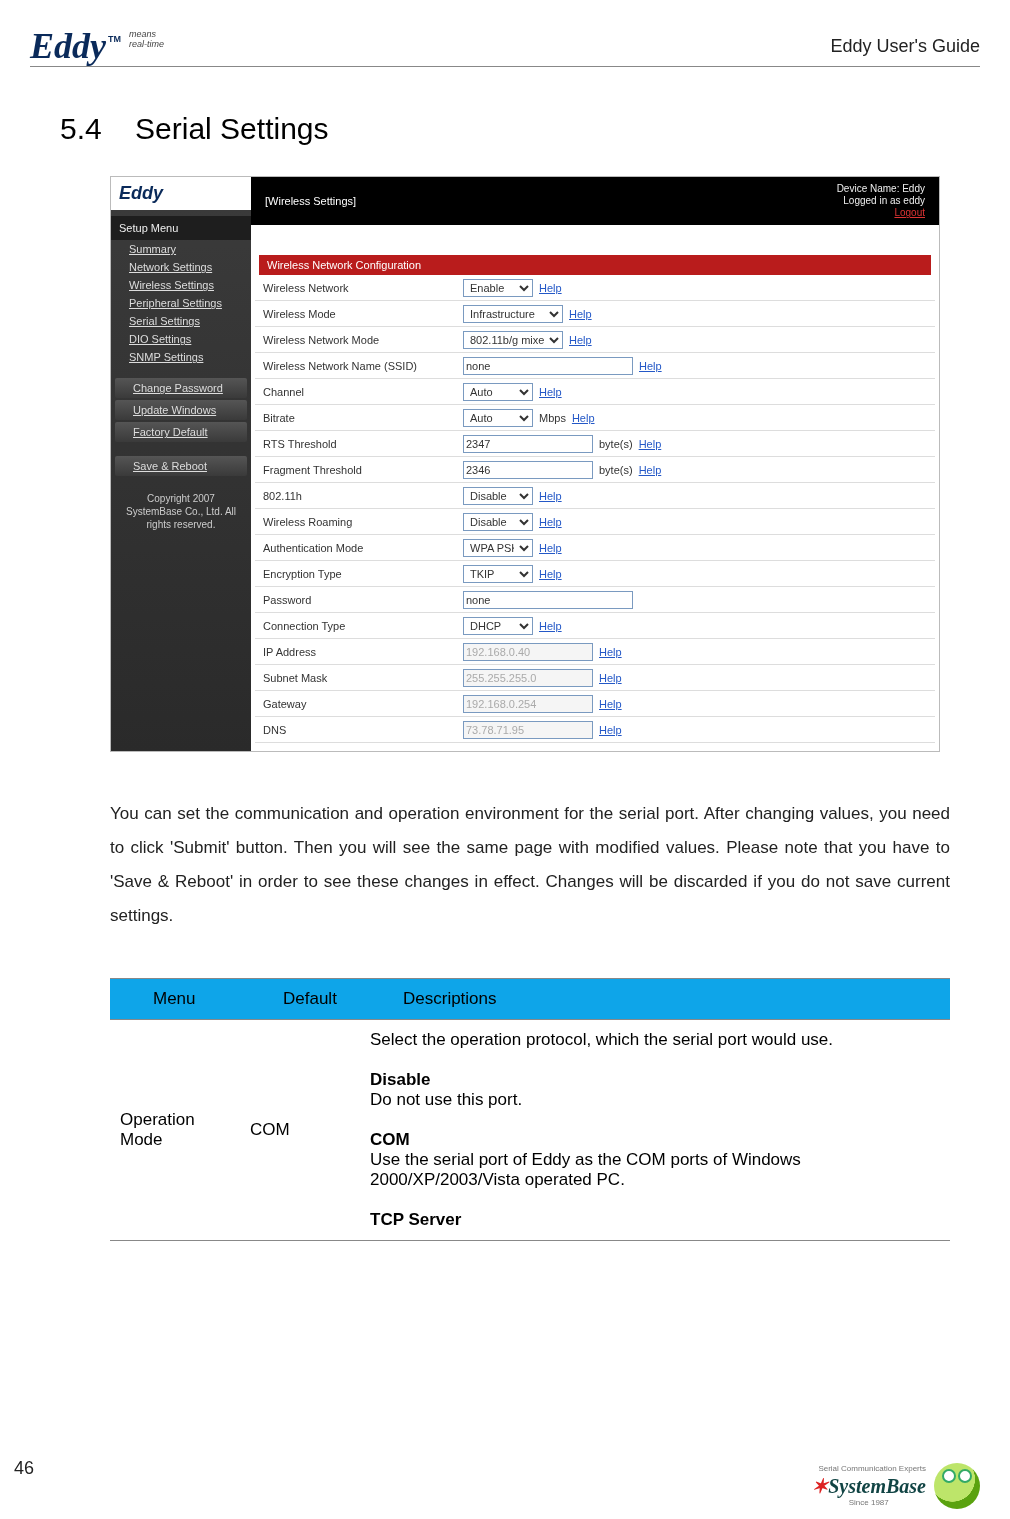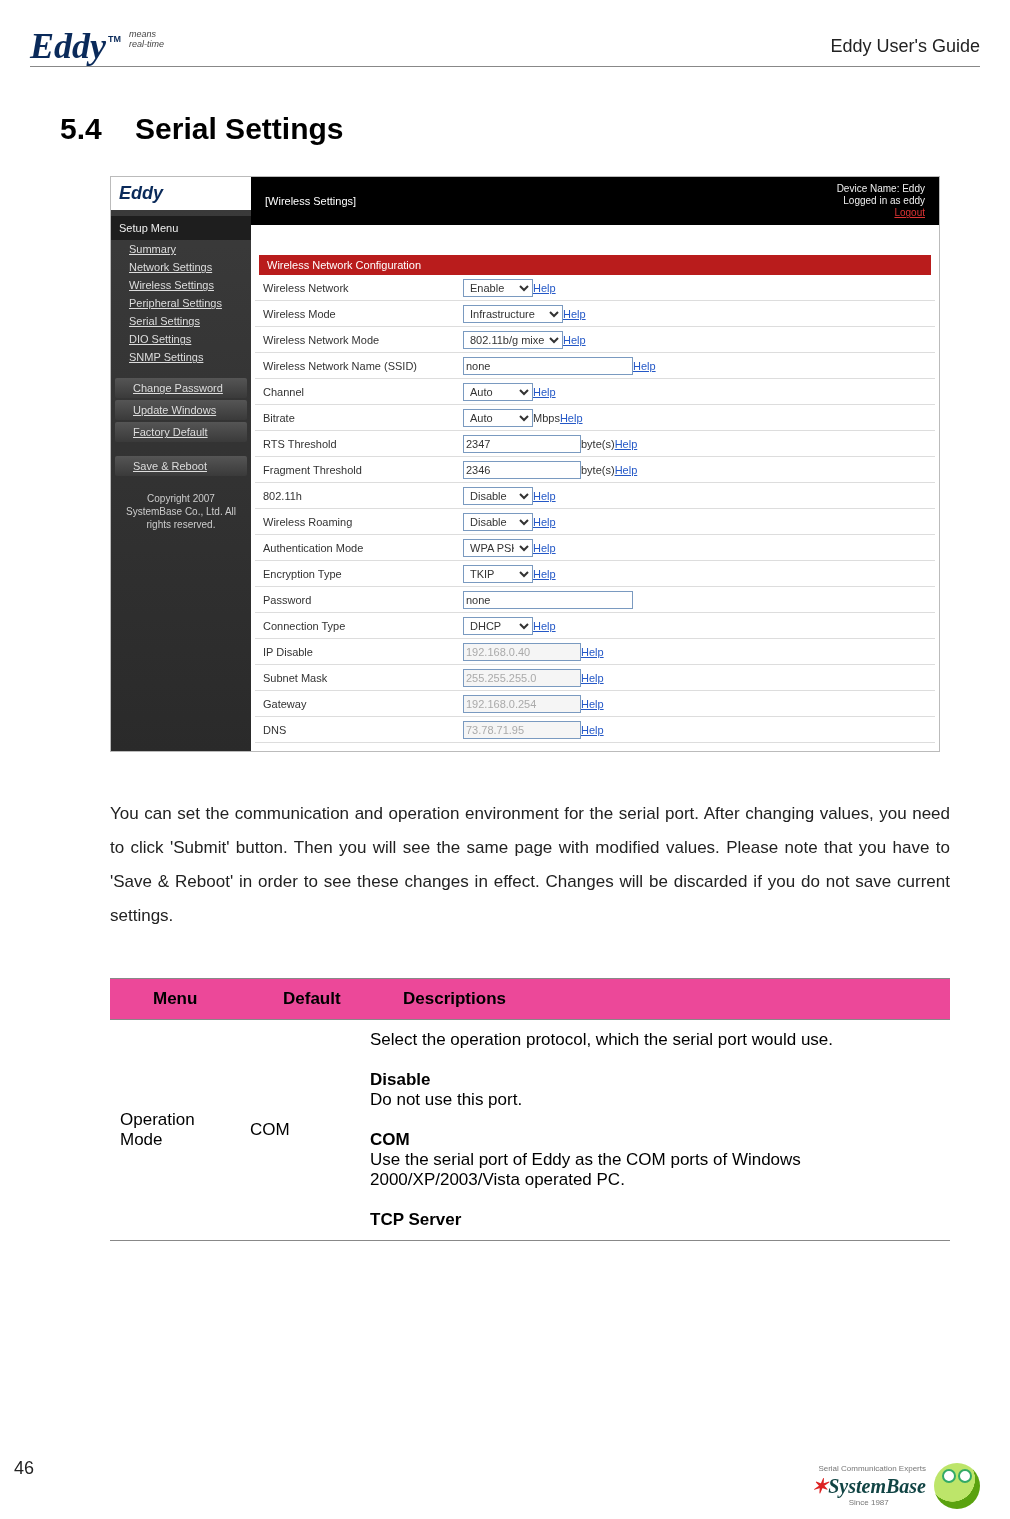--- a/index.html
+++ b/index.html
@@ -14,21 +14,21 @@
 
   
   .hdr { display:flex; justify-content:space-between; align-items:center; border-bottom:1px solid #888; padding-bottom:4px; }
   .logo-eddy { display:flex; align-items:flex-start; gap:2px; }
   .logo-main { font-family: "Times New Roman", serif; font-size:36px; font-weight:bold; font-style:italic; color:#0a2a5a; line-height:0.9; }
   .logo-tm { font-size:9px; font-weight:bold; color:#0a2a5a; margin-top:4px; }
   .logo-sub { display:flex; flex-direction:column; font-size:9px; color:#444; font-style:italic; margin-left:6px; line-height:1.1;}
   .guide-title { font-size:18px; color:#222;text-align:right; }
 
   
-  .sect-heading { margin:45px 0 30px 30px; font-size:30px; font-weight:bold; }
+  .sect-heading { margin:45px 0 30px 30px; font-size:30px; font-weight:normal; }
 
   
   .shot {
     margin: 0 40px 0 80px;
     border:1px solid #bbb;
     background:#fff;
     font-size:11px;
     color:#333;
     display:flex;
     position:relative;
@@ -47,37 +47,37 @@
 
   .shot-main { flex:1; background:#fff; position:relative; padding:0 0 8px 0; }
   .shot-topbar { background:#000; color:#fff; height:48px; display:flex; align-items:center; padding:0 14px; justify-content:space-between; font-size:11px;}
   .shot-topbar .crumb { color:#fff;text-align:center; }
   .shot-topbar .devbox { text-align:right; font-size:10px; line-height:1.2; color:#eee; }
   .shot-topbar .logout { color:#d33; text-decoration:underline; font-weight:normal; }
 
   .cfg-head { background:#b91c1c; color:#fff; padding:4px 8px; margin:30px 8px 0 8px; font-size:11px;}
   .cfg-row { display:flex; align-items:center; border-bottom:1px solid #ddd; padding:3px 8px; margin:0 4px; min-height:26px;}
   .cfg-row .lbl { width:200px; color:#333; font-size:11px; }
-  .cfg-row .ctl { display:flex; align-items:center; font-size:11px;}
+  .cfg-row .ctl { display:flex; align-items:center; gap:6px; font-size:11px;}
   .sel, .inp { border:1px solid #7a9ac0; background:#fff; font-size:11px; height:18px; padding:0 2px; color:#333;}
   .sel { width:70px; }
   .sel-wide { width:100px; }
-  .inp { width:118px; }
+  .inp { width:130px; }
   .inp-wide { width:170px; }
   .inp-dis { color:#aaa; background:#f5f5f5; }
   .help { color:#2458c7; text-decoration:underline; cursor:pointer; }
   .unit { color:#333; }
 
   
   .para { margin:45px 30px 0 80px; font-size:17px; line-height:2.0; text-align:justify; color:#222;}
 
   
   .ptable { margin:45px 30px 0 80px; border-collapse:collapse; width:calc(100% - 110px); font-size:17px;}
   .ptable th, .ptable td { border-top:1px solid #888; border-bottom:1px solid #888; padding:10px 10px; text-align:left; vertical-align:top;}
-  .ptable th { background:#ec4899; font-weight:bold;padding-left:43px; }
+  .ptable th { background:#0ea5e9; font-weight:normal;padding-left:43px; }
   .ptable .b { font-weight:bold; }
   .ptable td.mid { vertical-align:middle; }
 
   
   .pgno { position:absolute; left:14px; bottom:40px; font-size:18px; color:#222;}
   .foot-logo { position:absolute; right:30px; bottom:10px; display:flex; align-items:center; gap:8px; }
   .foot-caption { font-size:8px; color:#777; text-align:right; line-height:1.2;}
   .foot-brand { font-family:"Times New Roman",serif; font-style:italic; font-weight:bold; font-size:20px; color:#144; }
   .frog {
     width:46px; height:46px; border-radius:50%;
@@ -239,21 +239,21 @@
             </div>
           </div>
           <div class="cfg-row">
             <div class="lbl">Connection Type</div>
             <div class="ctl">
               <select class="sel"><option>DHCP</option></select>
               <a class="help">Help</a>
             </div>
           </div>
           <div class="cfg-row">
-            <div class="lbl">IP Disable</div>
+            <div class="lbl">IP Address</div>
             <div class="ctl">
               <input class="inp inp-dis" readonly="" value="192.168.0.40" style="">
               <a class="help">Help</a>
             </div>
           </div>
           <div class="cfg-row">
             <div class="lbl">Subnet Mask</div>
             <div class="ctl">
               <input class="inp inp-dis" readonly="" value="255.255.255.0" style="">
               <a class="help">Help</a>

